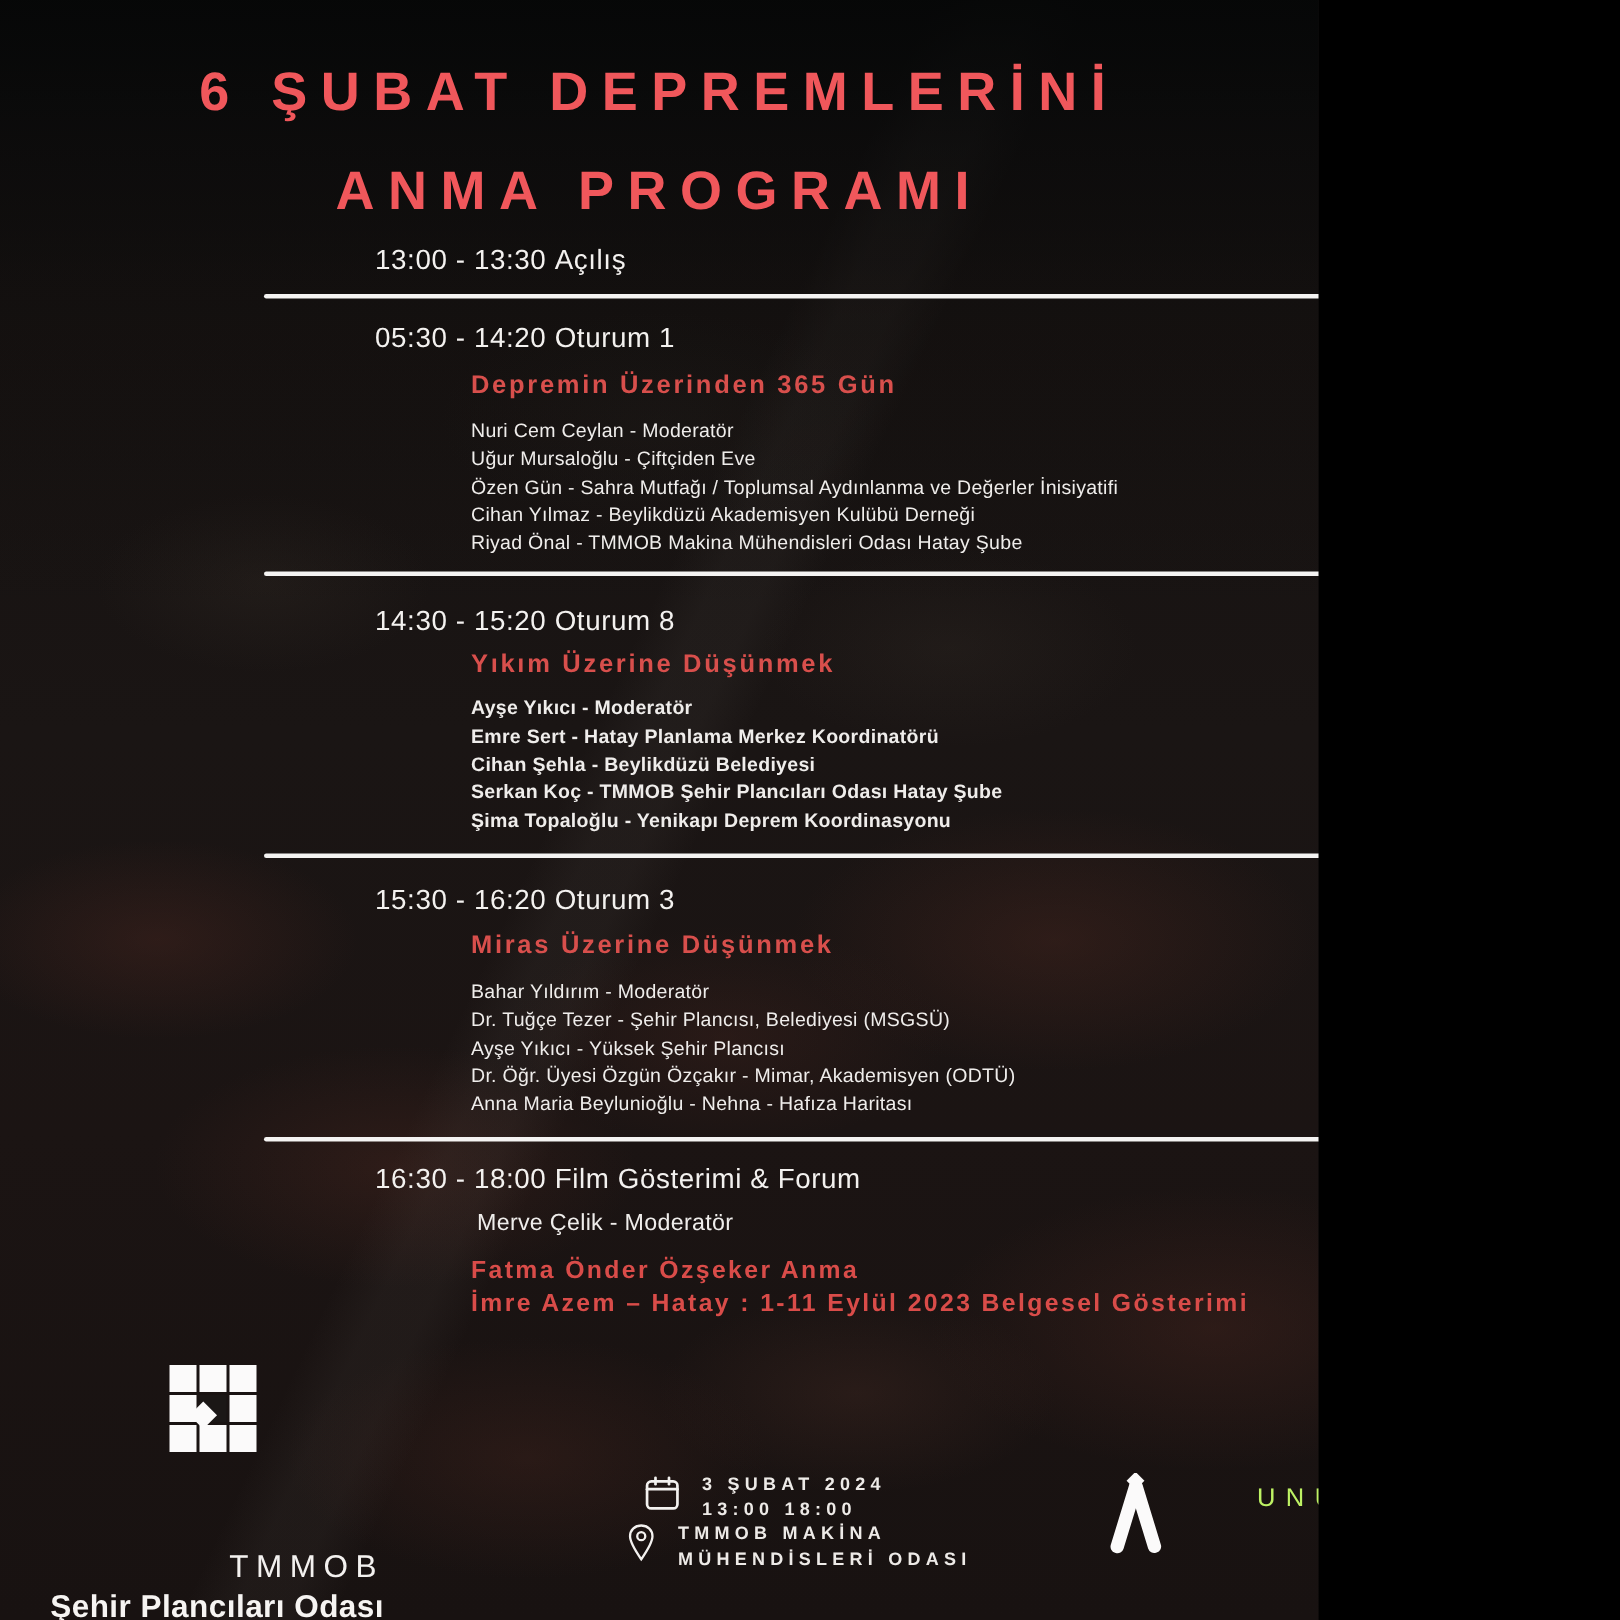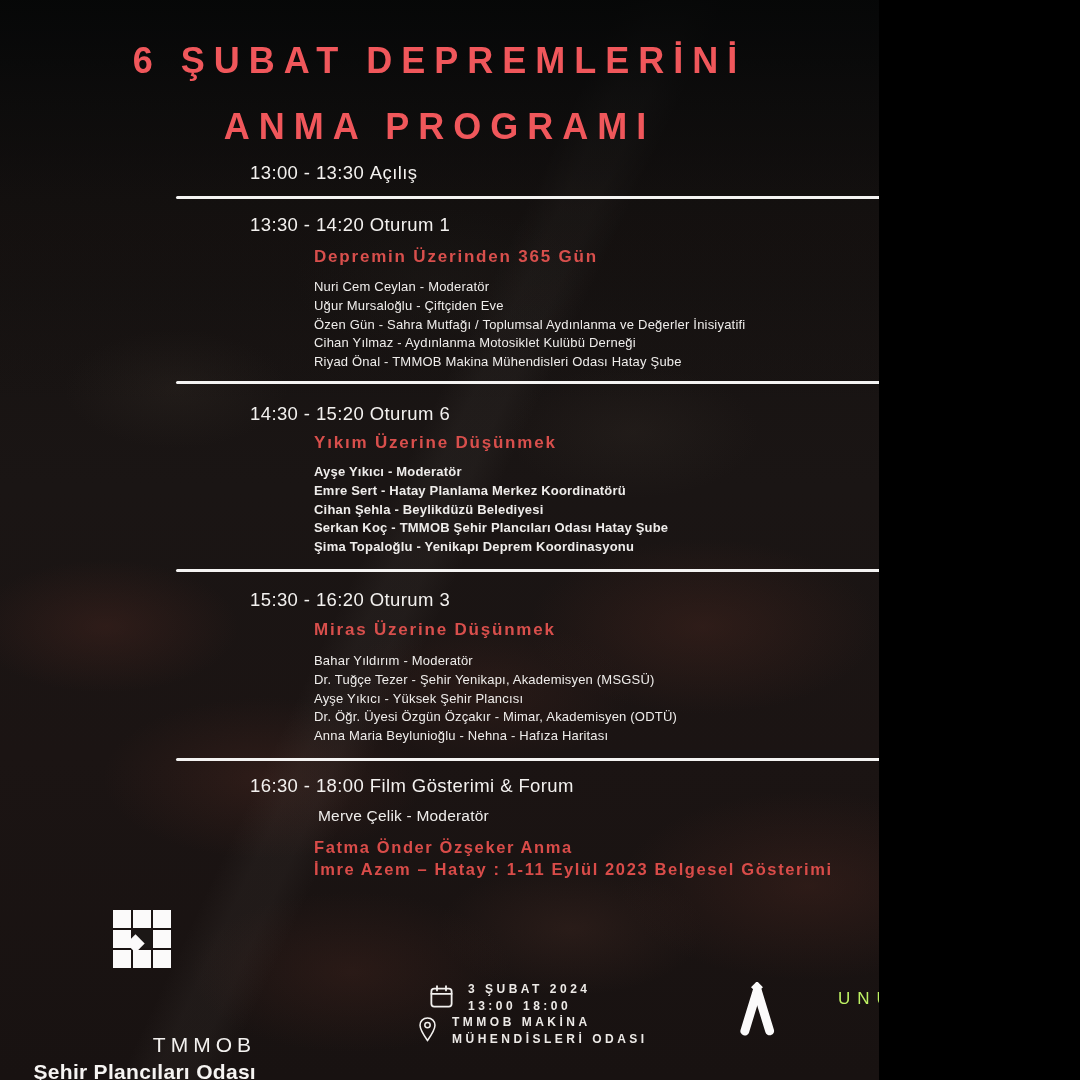--- a/index.html
+++ b/index.html
@@ -87,57 +87,57 @@
   </div>
 
   <div class="t-row" style="top:162px;">
     <span class="t-time">13:00 -  13:30</span>
     <span class="t-label">Açılış</span>
   </div>
 
   <div class="divider" style="top:196px;"></div>
 
   <div class="t-row" style="top:214px;">
-    <span class="t-time">13:30 - 14:20</span>
+    <span class="t-time">05:30 - 14:20</span>
     <span class="t-label">Oturum 1</span>
   </div>
   <div class="s-heading" style="top:247px;">Depremin Üzerinden 365 Gün</div>
   <div class="p-list" style="top:278px;">
     <div>Nuri Cem Ceylan - Moderatör</div>
     <div>Uğur Mursaloğlu - Çiftçiden Eve</div>
     <div>Özen Gün - Sahra Mutfağı / Toplumsal Aydınlanma ve Değerler İnisiyatifi</div>
-    <div>Cihan Yılmaz - Aydınlanma Motosiklet Kulübü Derneği</div>
+    <div>Cihan Yılmaz - Beylikdüzü Akademisyen Kulübü Derneği</div>
     <div>Riyad Önal - TMMOB Makina Mühendisleri Odası Hatay Şube</div>
   </div>
 
   <div class="divider" style="top:381px;"></div>
 
   <div class="t-row" style="top:403px;">
     <span class="t-time">14:30 - 15:20</span>
-    <span class="t-label">Oturum 6</span>
+    <span class="t-label">Oturum 8</span>
   </div>
   <div class="s-heading" style="top:433px;">Yıkım Üzerine Düşünmek</div>
   <div class="p-list" style="top:463px;font-weight:bold;">
     <div>Ayşe Yıkıcı - Moderatör</div>
     <div>Emre Sert - Hatay Planlama Merkez Koordinatörü</div>
     <div>Cihan Şehla - Beylikdüzü Belediyesi</div>
     <div>Serkan Koç - TMMOB Şehir Plancıları Odası Hatay Şube</div>
     <div>Şima Topaloğlu - Yenikapı Deprem Koordinasyonu</div>
   </div>
 
   <div class="divider" style="top:569px;"></div>
 
   <div class="t-row" style="top:589px;">
     <span class="t-time">15:30 - 16:20</span>
     <span class="t-label">Oturum 3</span>
   </div>
   <div class="s-heading" style="top:620px;">Miras Üzerine Düşünmek</div>
   <div class="p-list" style="top:652px;">
     <div>Bahar Yıldırım - Moderatör</div>
-    <div>Dr. Tuğçe Tezer - Şehir Yenikapı, Akademisyen (MSGSÜ)</div>
+    <div>Dr. Tuğçe Tezer - Şehir Plancısı, Belediyesi (MSGSÜ)</div>
     <div>Ayşe Yıkıcı - Yüksek Şehir Plancısı</div>
     <div>Dr. Öğr. Üyesi Özgün Özçakır - Mimar,  Akademisyen (ODTÜ)</div>
     <div>Anna Maria Beylunioğlu - Nehna - Hafıza Haritası</div>
   </div>
 
   <div class="divider" style="top:758px;"></div>
 
   <div class="t-row" style="top:775px;">
     <span class="t-time">16:30 - 18:00</span>
     <span class="t-label">Film Gösterimi &amp; Forum</span>

